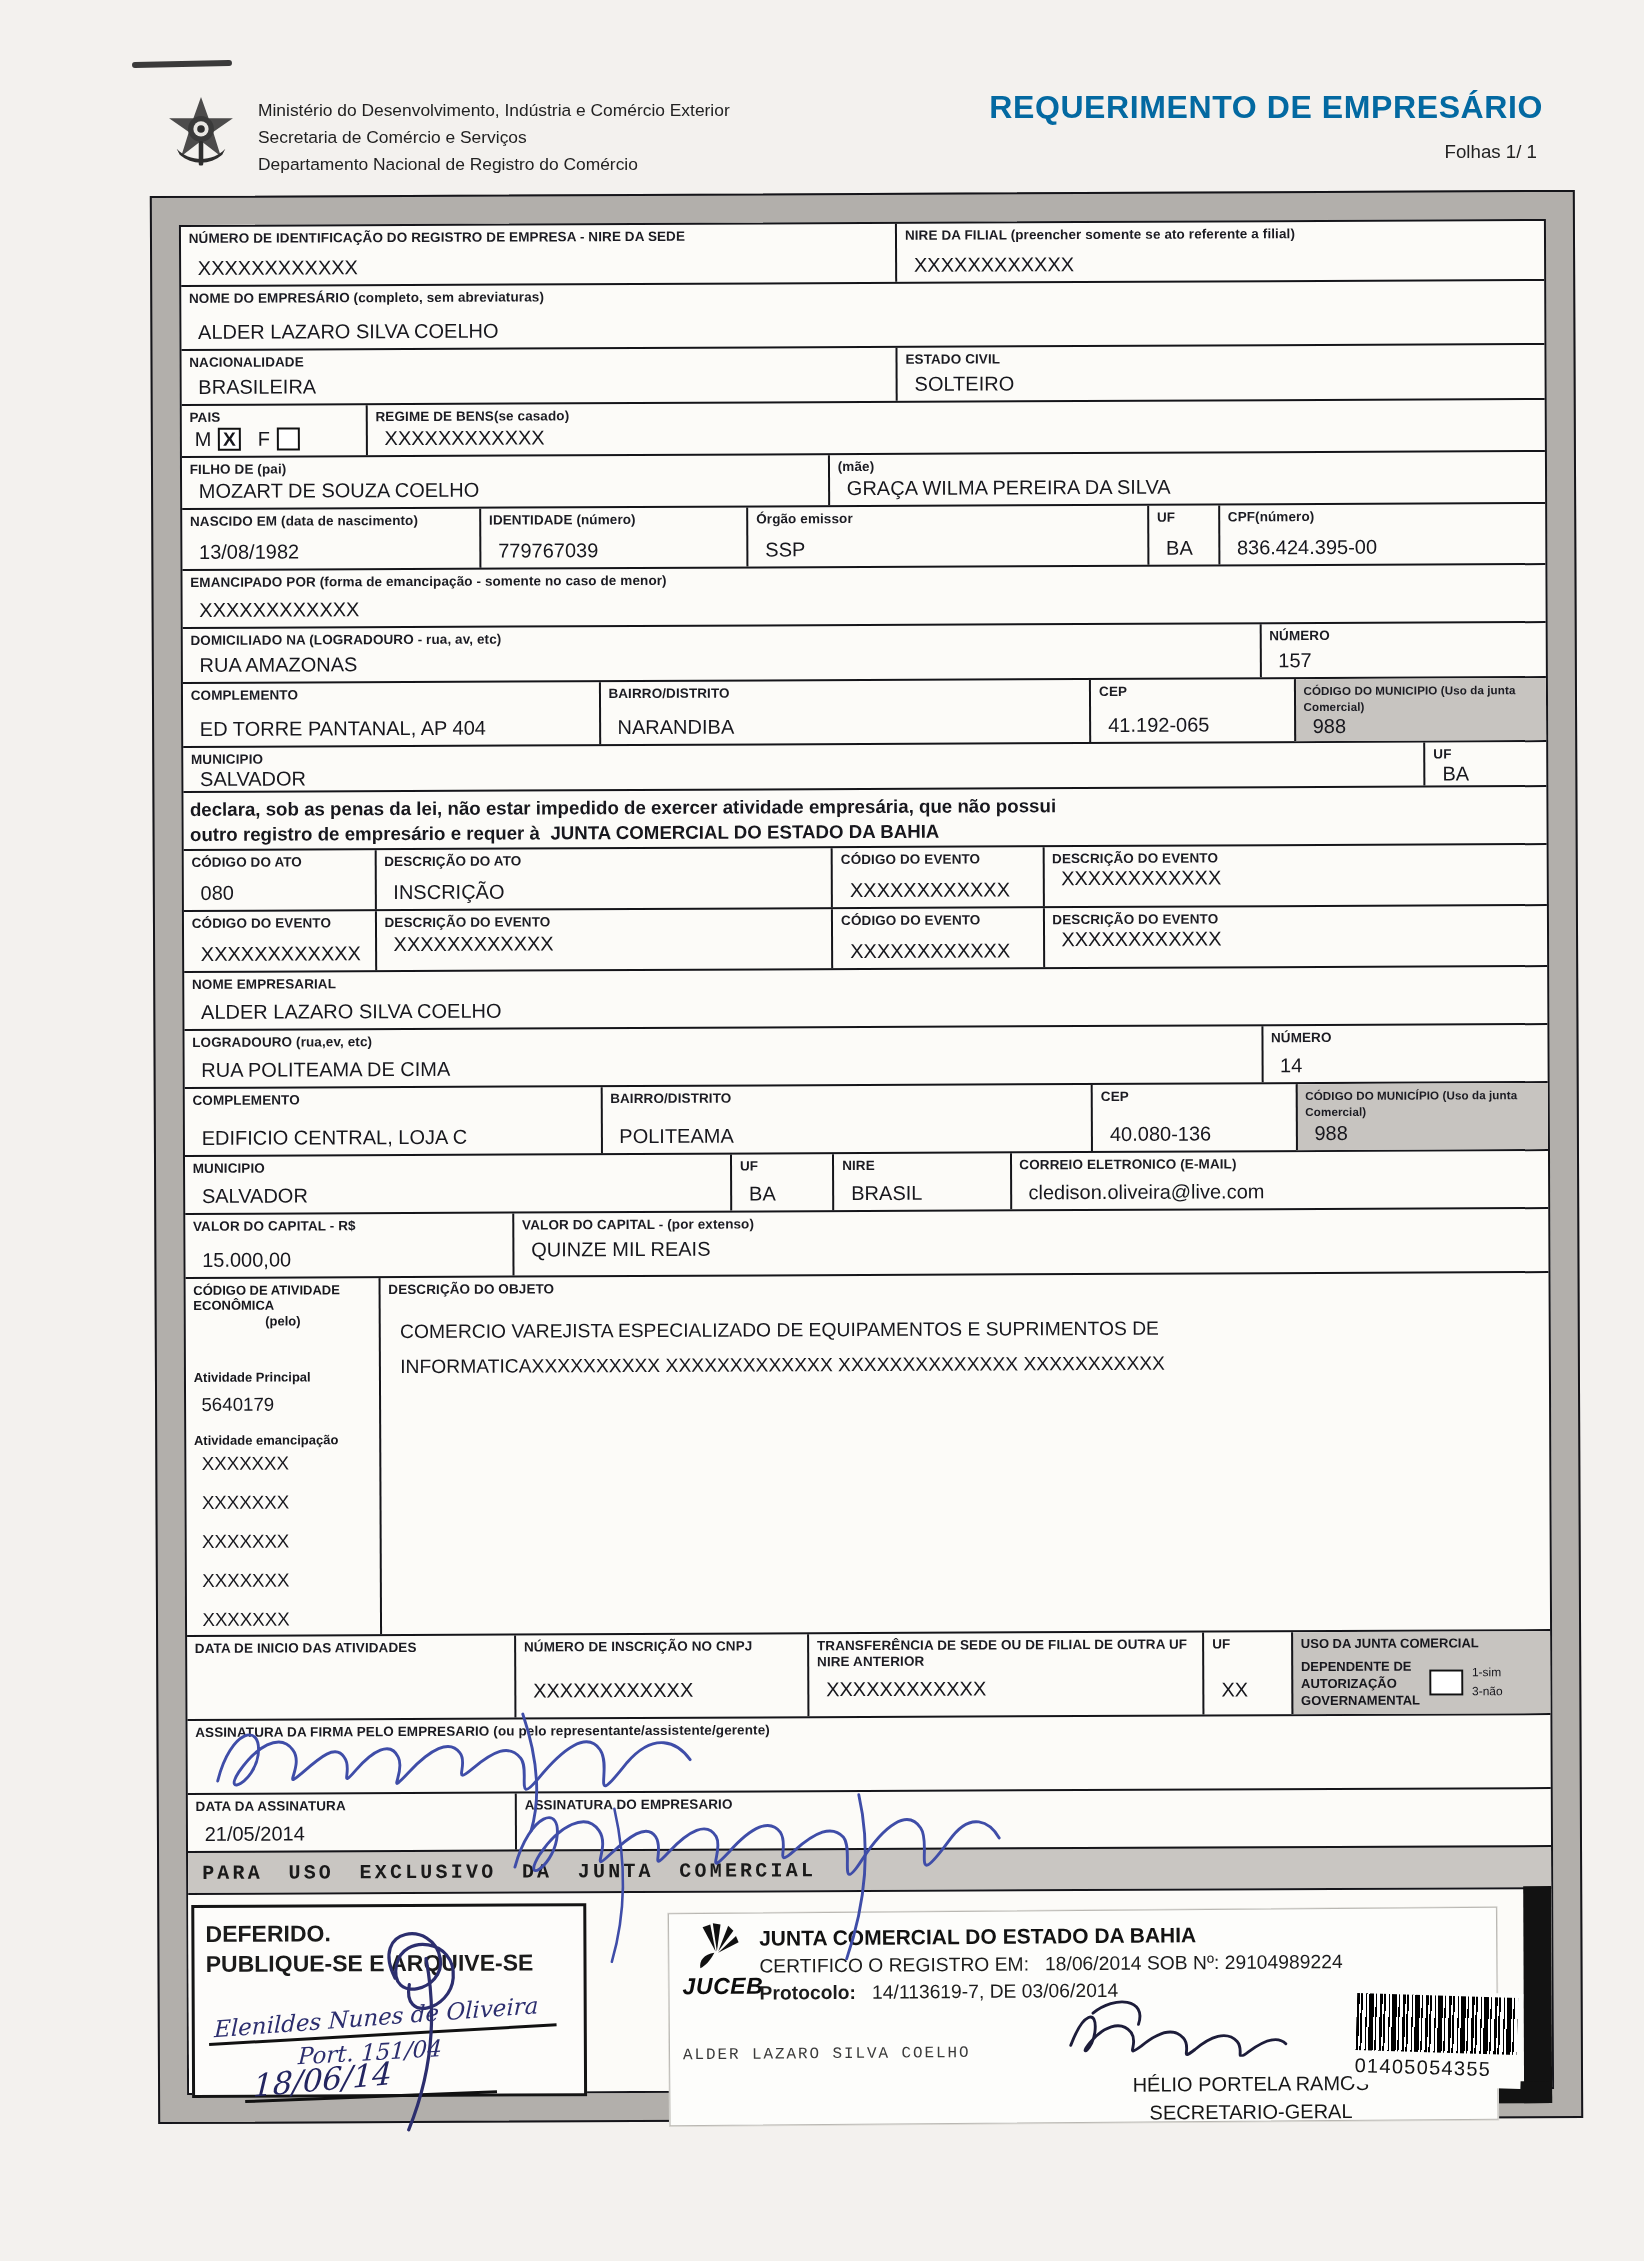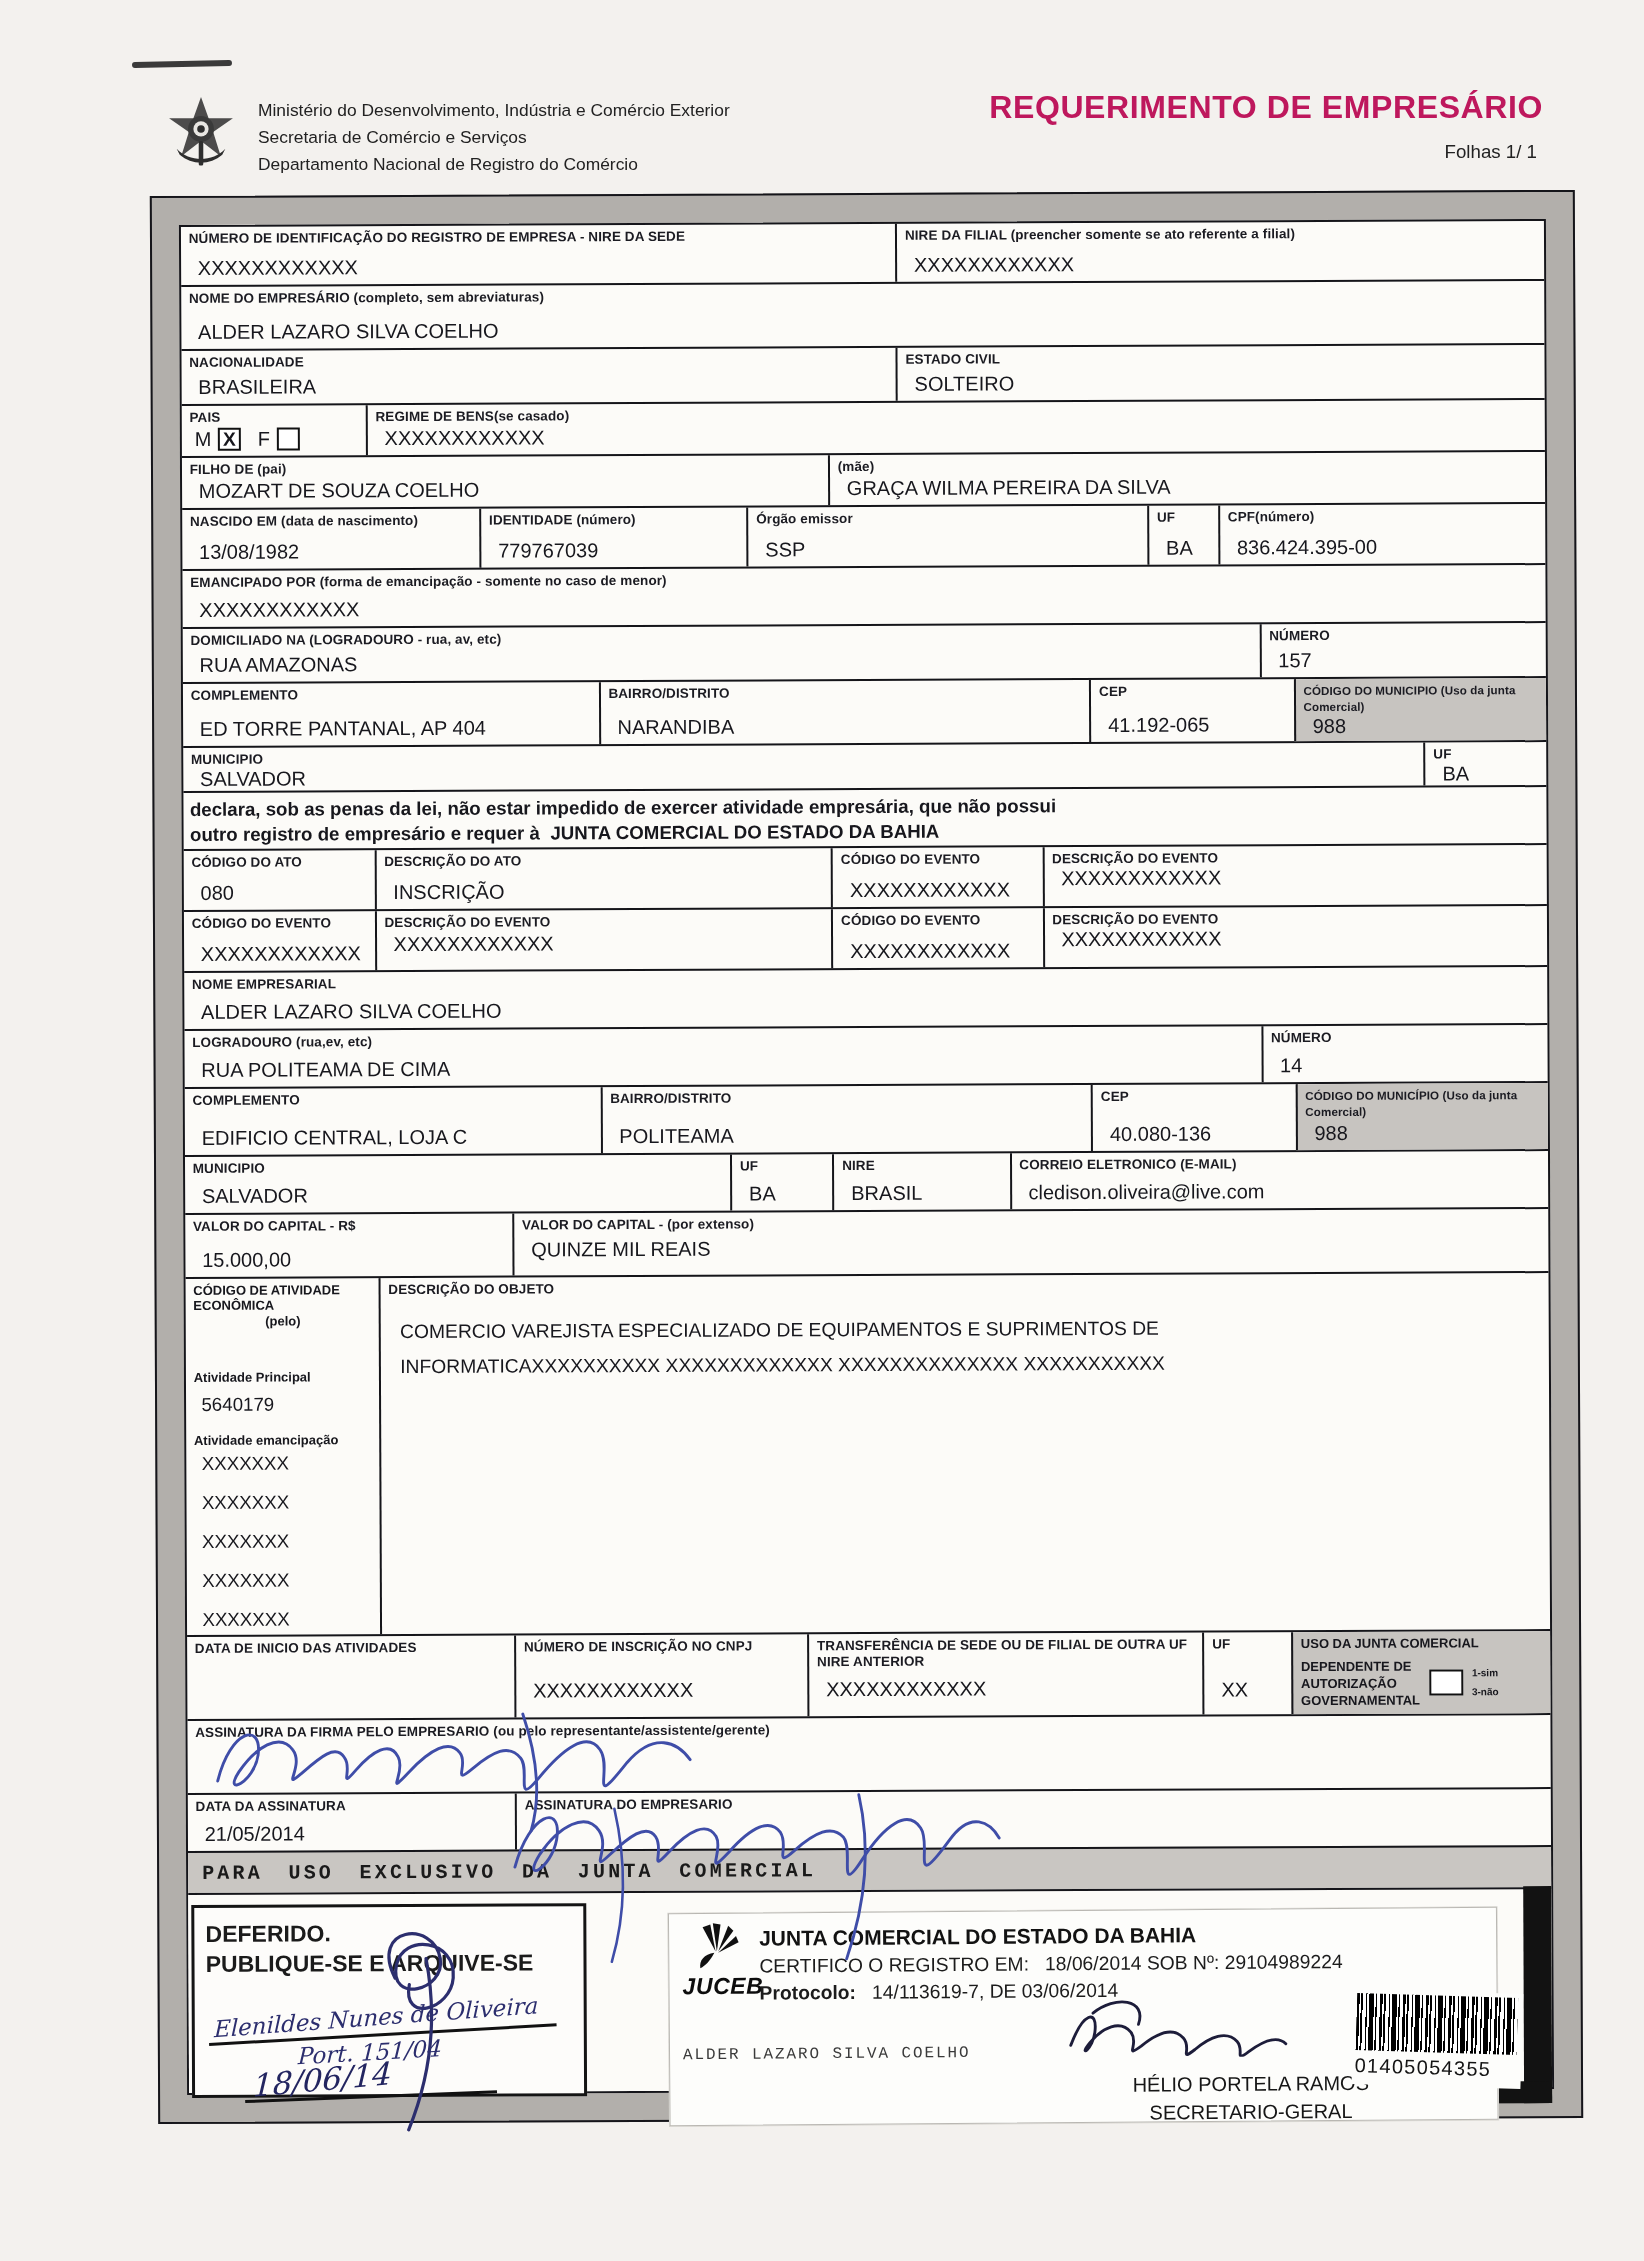--- a/index.html
+++ b/index.html
@@ -9,21 +9,21 @@
     font-family:"Liberation Sans", sans-serif;
     color:#17171d;
     overflow:hidden;
   }
   *{box-sizing:border-box;}
   
   .artifact{position:absolute;left:132px;top:61px;width:100px;height:5.8px;background:#3a3a3a;border-radius:3.2px;transform:rotate(-1.2deg);}
   .hdr-emblem{position:absolute;left:163px;top:95px;width:76px;height:77px;}
   .hdr-lines{position:absolute;left:258px;top:97px;}
   .hdr-lines div{font-size:17.4px;color:#222;line-height:27px;}
-  .hdr-title{position:absolute;right:102px;top:89px;font-size:32px;font-weight:700;letter-spacing:0.6px;color:#be185d;}
+  .hdr-title{position:absolute;right:102px;top:89px;font-size:32px;font-weight:700;letter-spacing:0.6px;color:#0369a1;}
   .hdr-folhas{position:absolute;right:108px;top:141px;font-size:18.7px;color:#222;}
   
   .sheet{
     position:absolute;left:154px;top:193px;width:1425px;height:1928px;
     background:#b2afab;border:2.6px solid #15151a;padding:27px;
     transform:rotate(-0.25deg);
   }
   .form{
     position:relative;width:100%;height:100%;
     background:#fcfbf8;border:2.6px solid #15151a;
@@ -43,21 +43,21 @@
   
   .cnae-left{width:193px;flex:0 0 193px;}
   .cnae-left .small{font-size:13px;font-weight:700;line-height:15.5px;}
   .cnae-left .item{font-size:18.7px;padding-left:7.7px;margin-top:17px;}
   .obj-line{font-size:19.3px;line-height:32px;text-align:justify;padding:2.6px 19.3px 0 11.6px;}
   
   .uso .hd{font-size:13px;font-weight:700;}
   .uso .bd{font-size:13px;font-weight:700;line-height:17px;}
   .uso-flex{display:flex;align-items:center;gap:9px;margin-top:2.6px;}
   .uso-box{width:34px;height:26px;border:2.6px solid #111;background:#fff;flex:0 0 auto;}
-  .uso-opts{font-size:10px;font-weight:700;line-height:19.3px;}
+  .uso-opts{font-size:12px;font-weight:400;line-height:19.3px;}
   
   .band{background:#c9c6c2;display:flex;align-items:center;}
   .band span{font-family:"Liberation Mono", monospace;font-size:20px;font-weight:700;letter-spacing:3.2px;word-spacing:10.3px;color:#1a1a1a;padding-left:14px;}
   
   .strip{position:relative;flex:1 1 auto;background:#fcfbf8;overflow:visible;border-top:2.6px solid #15151a;}
   .deferido{
     position:absolute;left:2.6px;top:10.3px;width:395px;height:193px;
     background:#fdfcfa;border:3.2px solid #141414;padding:10.3px 11.6px;
   }
   .deferido .d1{font-size:23px;font-weight:700;color:#1b1b1b;line-height:30px;}

